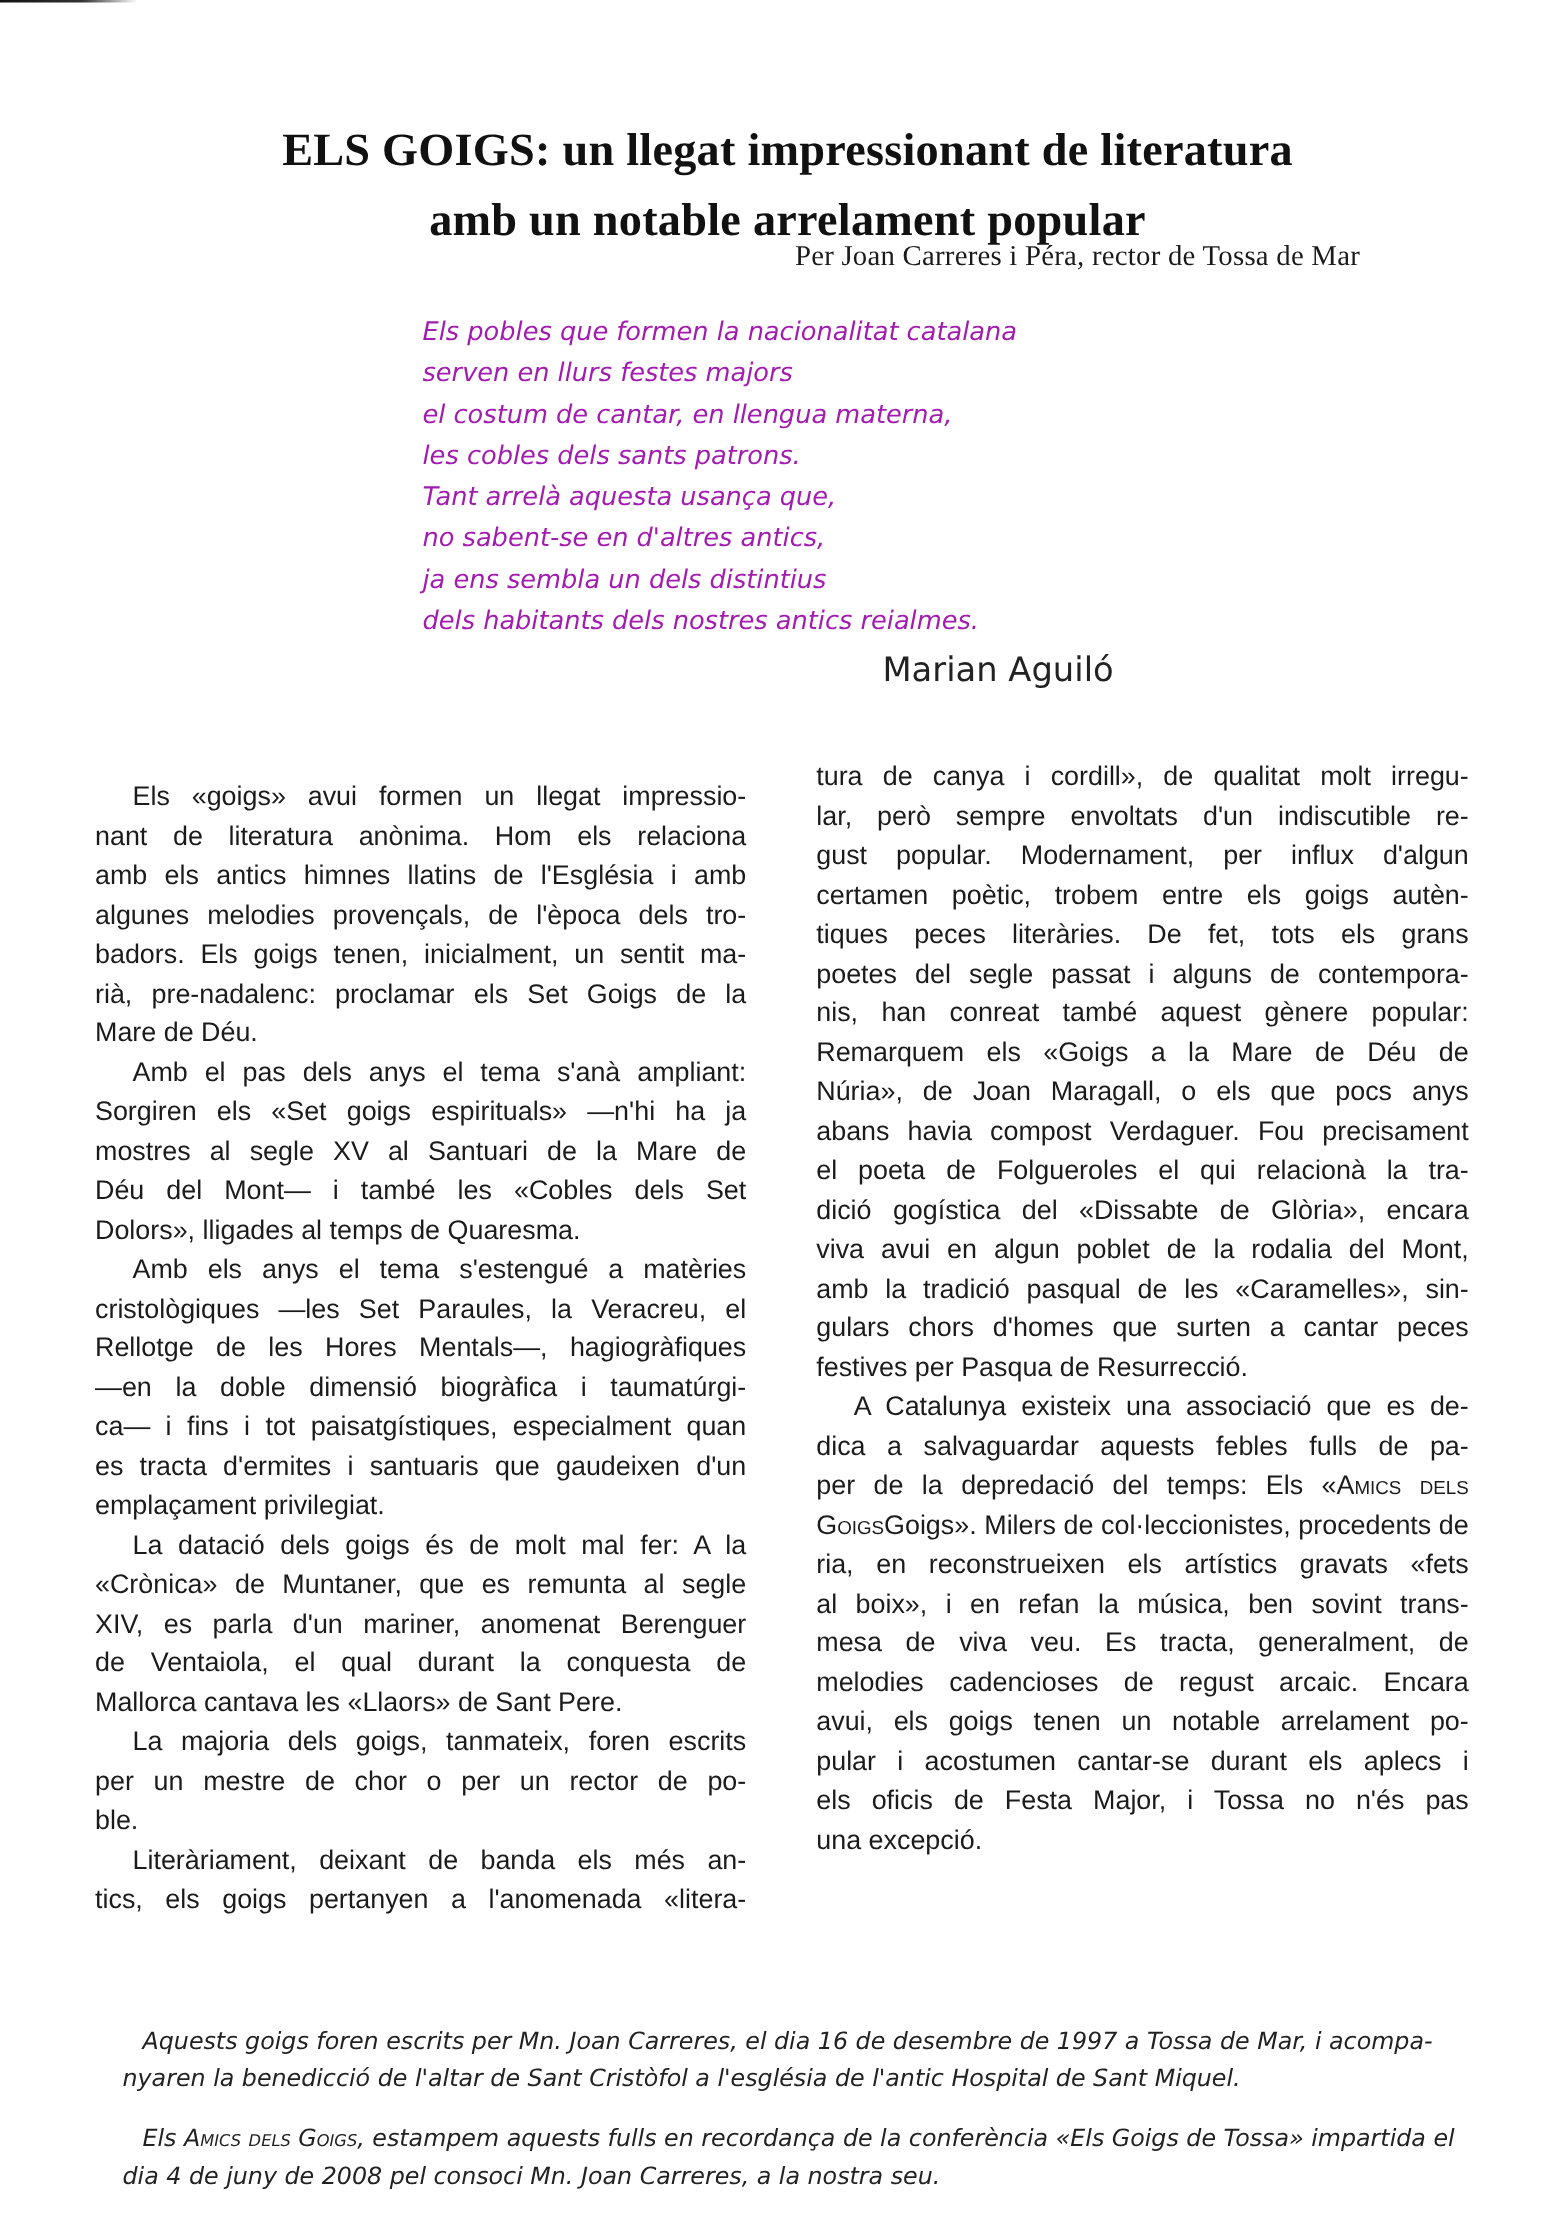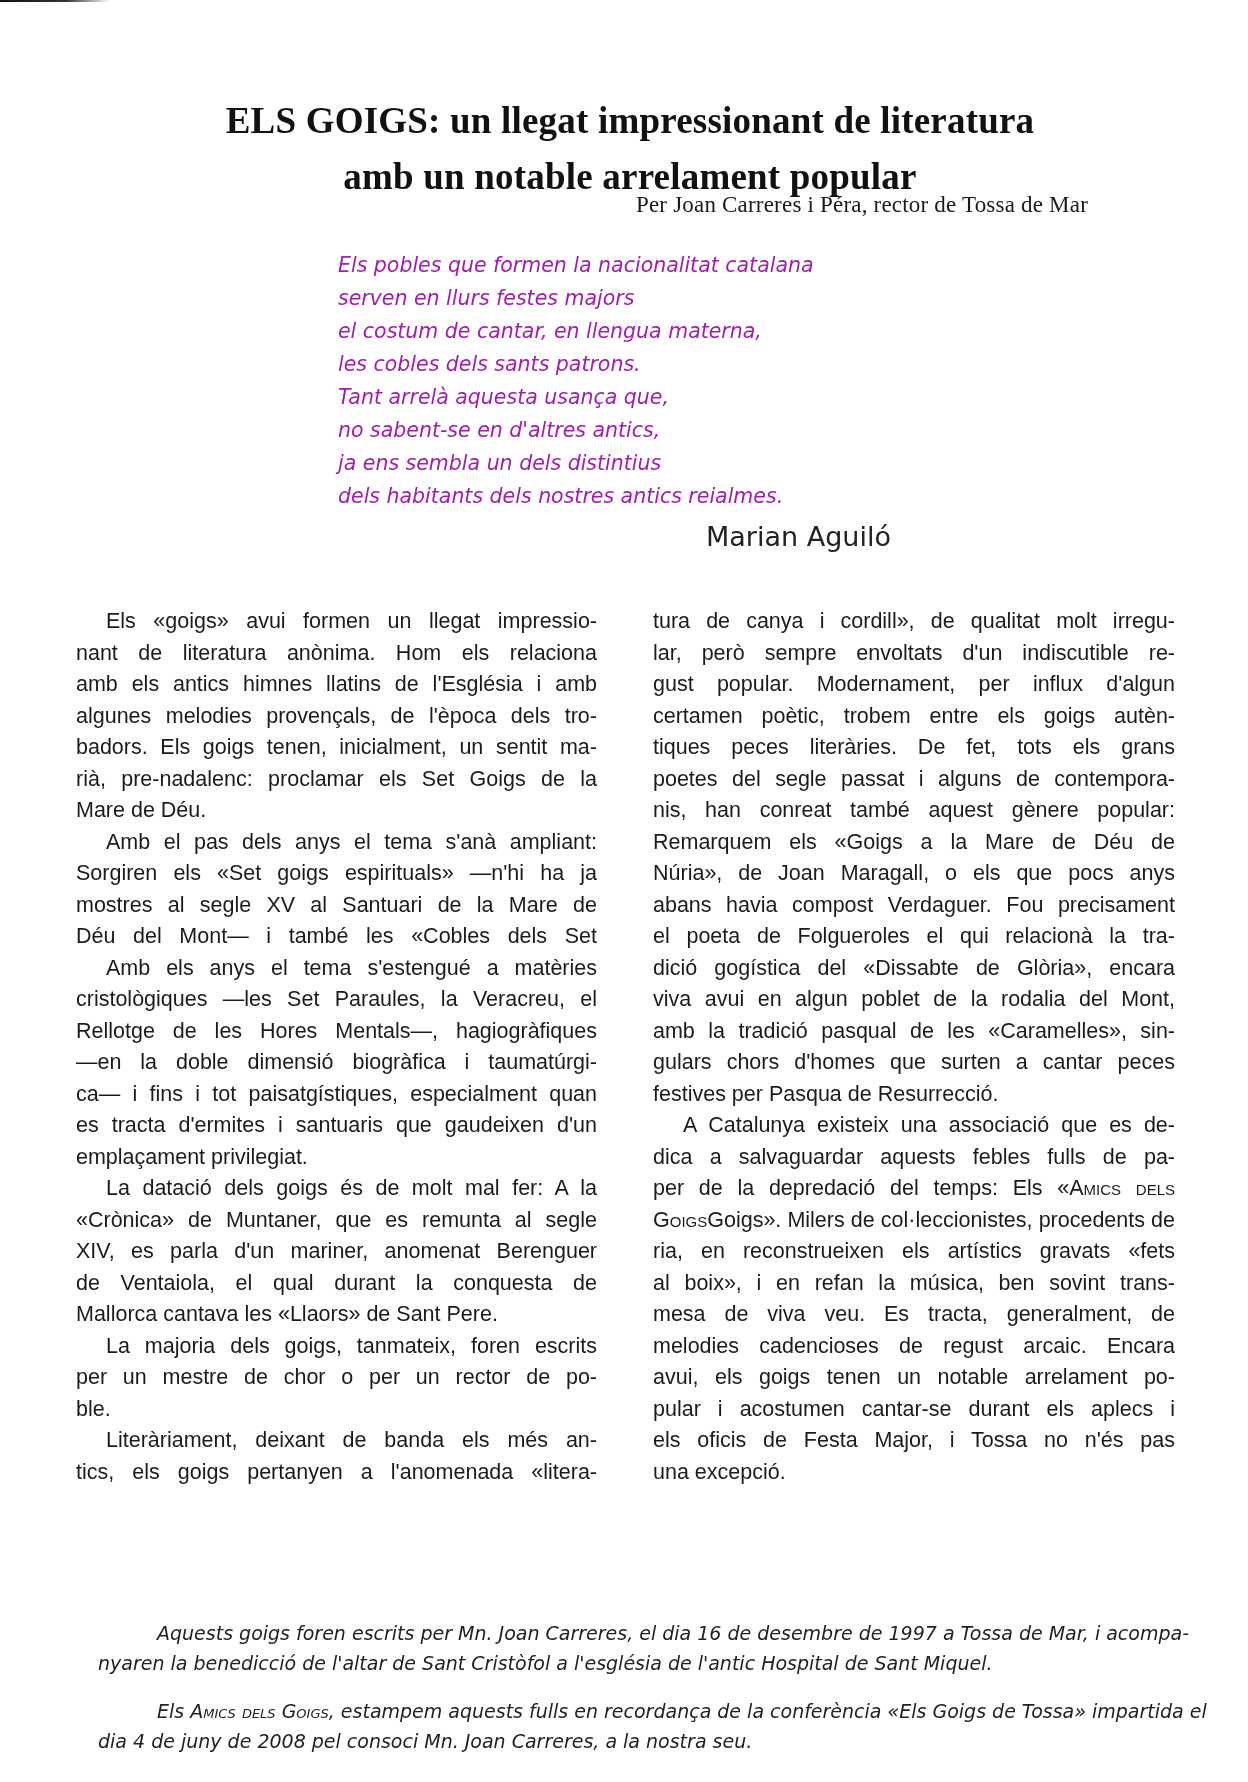--- a/index.html
+++ b/index.html
@@ -12,30 +12,30 @@
   .title .line { display: block; white-space: nowrap; }
   .byline { position: absolute; right: 160px; top: 192px; font-family: "Liberation Serif", serif;
     font-size: 23px; color: #1a1a1a; white-space: nowrap; letter-spacing: 0.2px; }
   .poem { position: absolute; left: 338px; top: 249px; font-family: "DejaVu Sans", sans-serif;
     font-style: italic; font-size: 20.5px; line-height: 33px; color: #a21caf; }
   .poem .verse { display: block; white-space: nowrap; }
   .poem-author { position: absolute; left: 706px; top: 521px; font-family: "DejaVu Sans", sans-serif;
     font-size: 27px; color: #222; white-space: nowrap; }
   .col { position: absolute; top: 606px; width: 521px; font-family: "Liberation Sans", sans-serif;
     font-size: 21.5px; line-height: 31.5px; color: #1b1b1b; }
-  .col-left { left: 76px; }
+  .col-left { left: 76px; margin-top: 16px; }
   .col-right { left: 653px; width: 522px; }
   .col .ln { display: block; text-align: justify; text-align-last: justify; white-space: nowrap; height: 31.5px; }
   .col .ln.last { text-align-last: left; }
   .col .ln.indent { padding-left: 30px; }
   .sc { font-variant: small-caps; }
   .footer { position: absolute; left: 114px; width: 1124px; top: 1618px; font-family: "DejaVu Sans", sans-serif;
     font-style: italic; font-size: 19px; line-height: 30px; color: #222; }
   .footer .note { margin-bottom: 18px; }
-  .footer .fl { display: block; white-space: nowrap; margin-left: 43px; }
+  .footer .fl { display: block; white-space: nowrap; }
   .footer .fl.cont { margin-left: -16px; }
 </style>
 </head>
 <body>
 
 <div class="scan-mark"></div>
 
 <h1 class="title">
   <span class="line">ELS GOIGS: un llegat impressionant de literatura</span>
   <span class="line">amb un notable arrelament popular</span>
@@ -60,20 +60,21 @@
   <span class="ln">nant de literatura anònima. Hom els relaciona</span>
   <span class="ln">amb els antics himnes llatins de l'Església i amb</span>
   <span class="ln">algunes melodies provençals, de l'època dels tro-</span>
   <span class="ln">badors. Els goigs tenen, inicialment, un sentit ma-</span>
   <span class="ln">rià, pre-nadalenc: proclamar els Set Goigs de la</span>
   <span class="ln last">Mare de Déu.</span>
   <span class="ln indent">Amb el pas dels anys el tema s'anà ampliant:</span>
   <span class="ln">Sorgiren els «Set goigs espirituals» —n'hi ha ja</span>
   <span class="ln">mostres al segle XV al Santuari de la Mare de</span>
   <span class="ln">Déu del Mont— i també les «Cobles dels Set</span>
+  <span class="ln last">Dolors», lligades al temps de Quaresma.</span>
   <span class="ln indent">Amb els anys el tema s'estengué a matèries</span>
   <span class="ln">cristològiques —les Set Paraules, la Veracreu, el</span>
   <span class="ln">Rellotge de les Hores Mentals—, hagiogràfiques</span>
   <span class="ln">—en la doble dimensió biogràfica i taumatúrgi-</span>
   <span class="ln">ca— i fins i tot paisatgístiques, especialment quan</span>
   <span class="ln">es tracta d'ermites i santuaris que gaudeixen d'un</span>
   <span class="ln last">emplaçament privilegiat.</span>
   <span class="ln indent">La datació dels goigs és de molt mal fer: A la</span>
   <span class="ln">«Crònica» de Muntaner, que es remunta al segle</span>
   <span class="ln">XIV, es parla d'un mariner, anomenat Berenguer</span>

